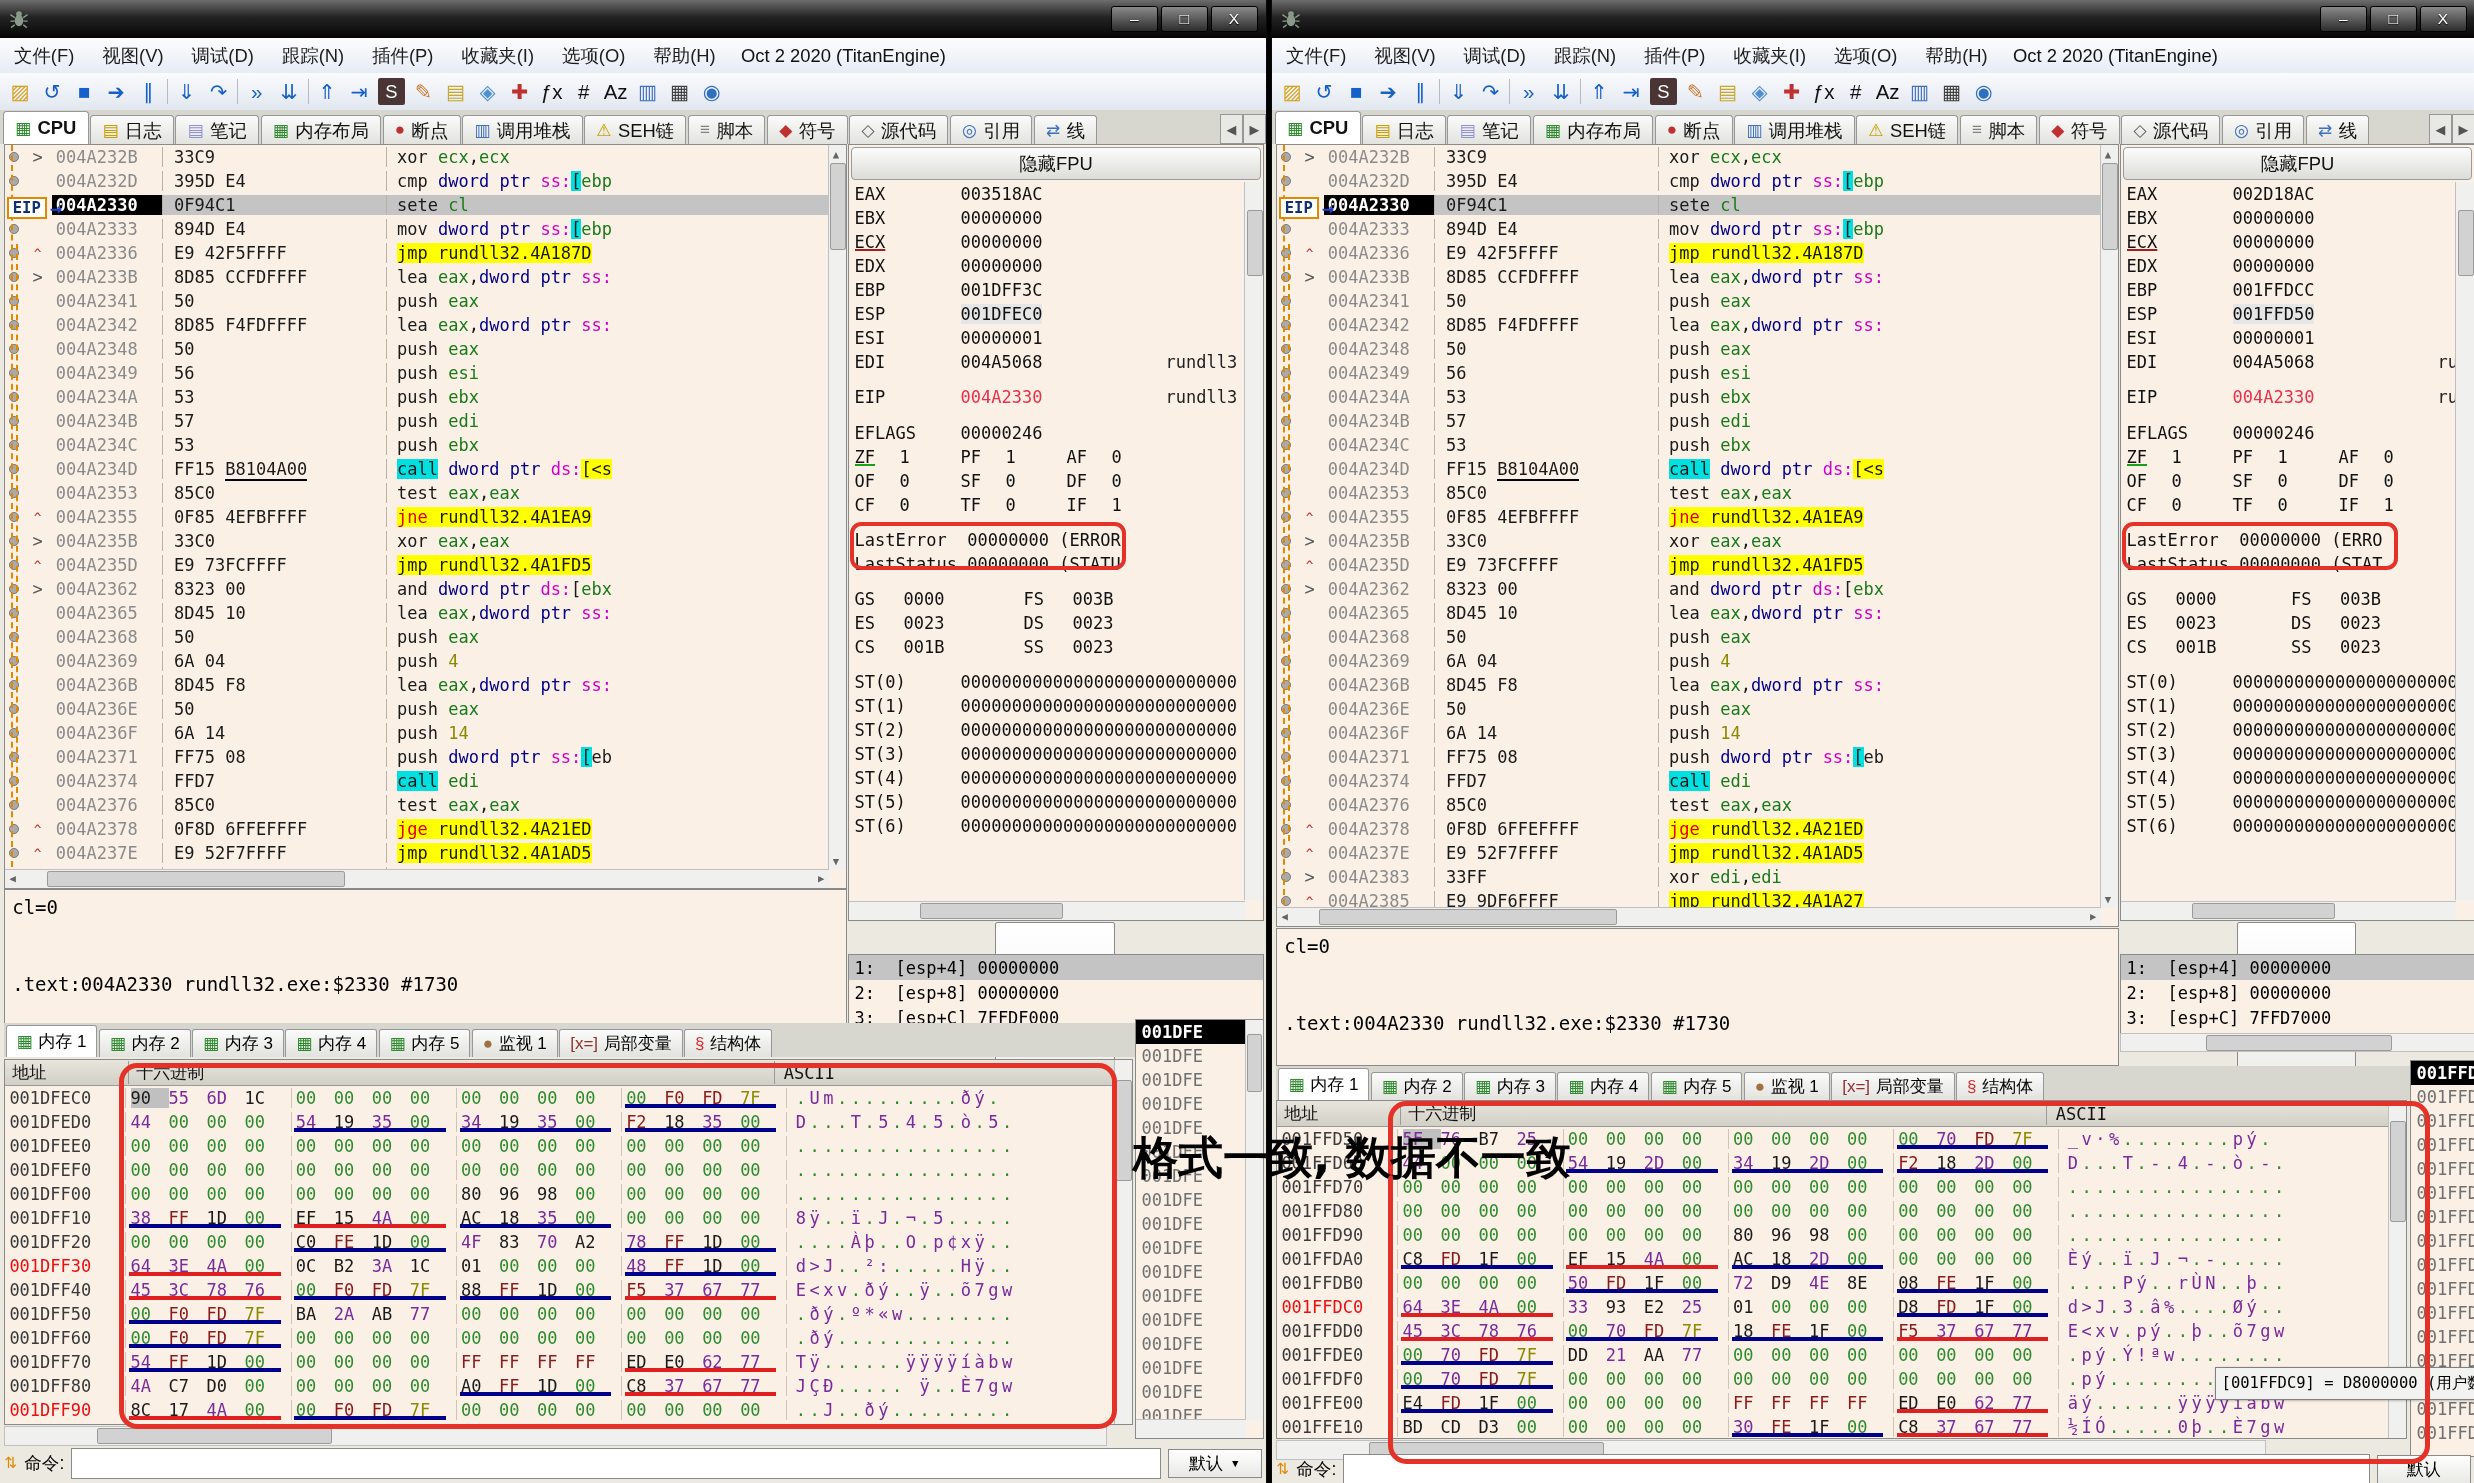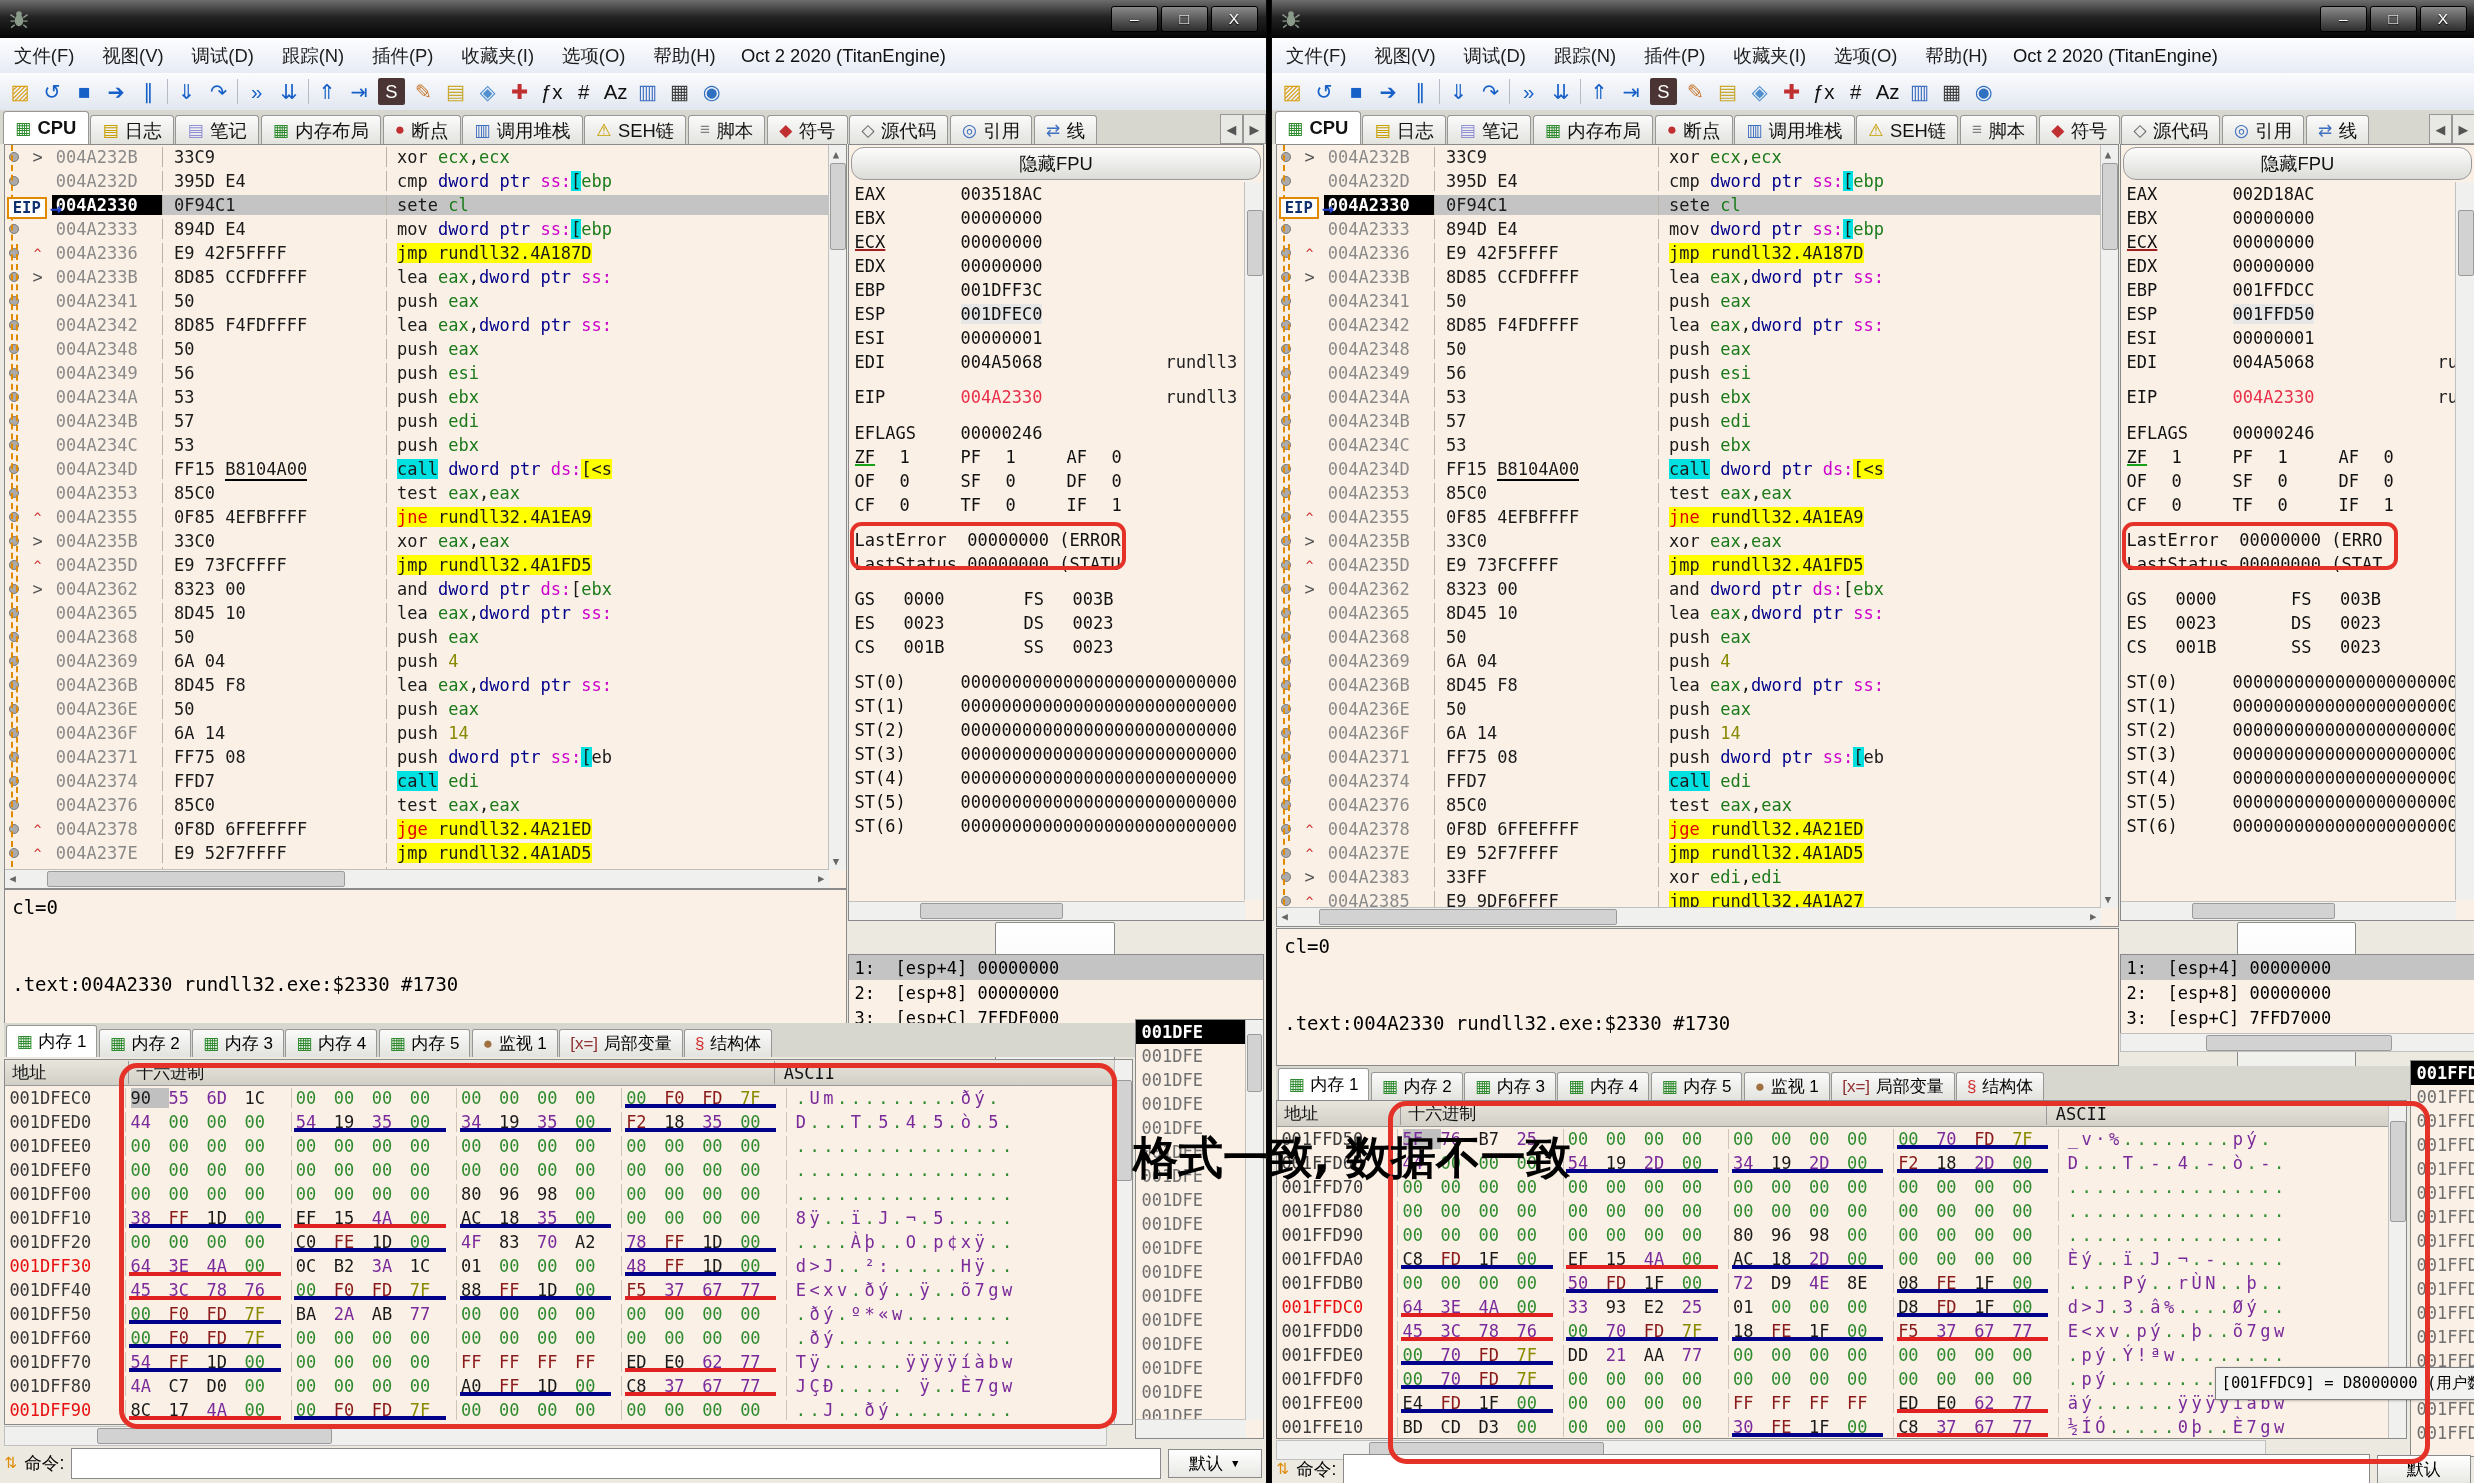--- a/index.html
+++ b/index.html
@@ -61,21 +61,21 @@
   .thumbv{position:absolute;left:1.4px;width:14px;top:21px;height:85px;background:#d2d2d2;border:0.7px solid #9a9a9a;border-radius:2.1px;}
   .thumbh{position:absolute;top:1.4px;height:14px;left:42px;width:296px;background:#d2d2d2;border:0.7px solid #9a9a9a;border-radius:2.1px;}
   .sarr{position:absolute;color:#666;font-size:10.6px;}
   .jline{position:absolute;border-left:2.1px dashed #e08a00;pointer-events:none;}
   .eipmark{position:absolute;left:1.4px;display:flex;align-items:center;gap:2.8px;z-index:5;}
   .eipbox{border:2.1px solid #e08a00;background:#fff;padding:0 4.2px;font-size:15.5px;font-weight:bold;color:#103070;}
   .eiparrow{color:#2040d0;font-size:20px;font-weight:bold;}
 
   .pane-regs{left:848px;top:144px;width:414px;height:775px;}
   #w1 .pane-regs{width:353px;}
-  .fpu-btn{height:31px;margin:2.1px;border:0.7px solid #9a9a9a;border-radius:13px;
+  .fpu-btn{height:31px;margin:2.1px;border:0.7px solid #9a9a9a;border-radius:4px;
     background:linear-gradient(#fcfcfc,#dcdcd8);font-size:18.4px;display:flex;align-items:center;justify-content:center;color:#111;}
   .regs-body{position:absolute;left:5.6px;right:18.4px;top:37px;bottom:20px;font-size:17px;overflow:hidden;}
   .rline{height:24px;display:flex;align-items:center;white-space:pre;}
   .rgap{height:11.3px;}
   .rname{width:106px;flex:0 0 106px;color:#111;}
   .rname.ulr{text-decoration:underline;text-decoration-color:#a02020;text-decoration-thickness:2.1px;}
   .rname.ulg{text-decoration:underline;text-decoration-color:#18a018;text-decoration-thickness:2.1px;}
   .rval{color:#111;}
   .rval.hlv{background:#e6e6e6;}
   .rval.red{color:#e8304a;}

